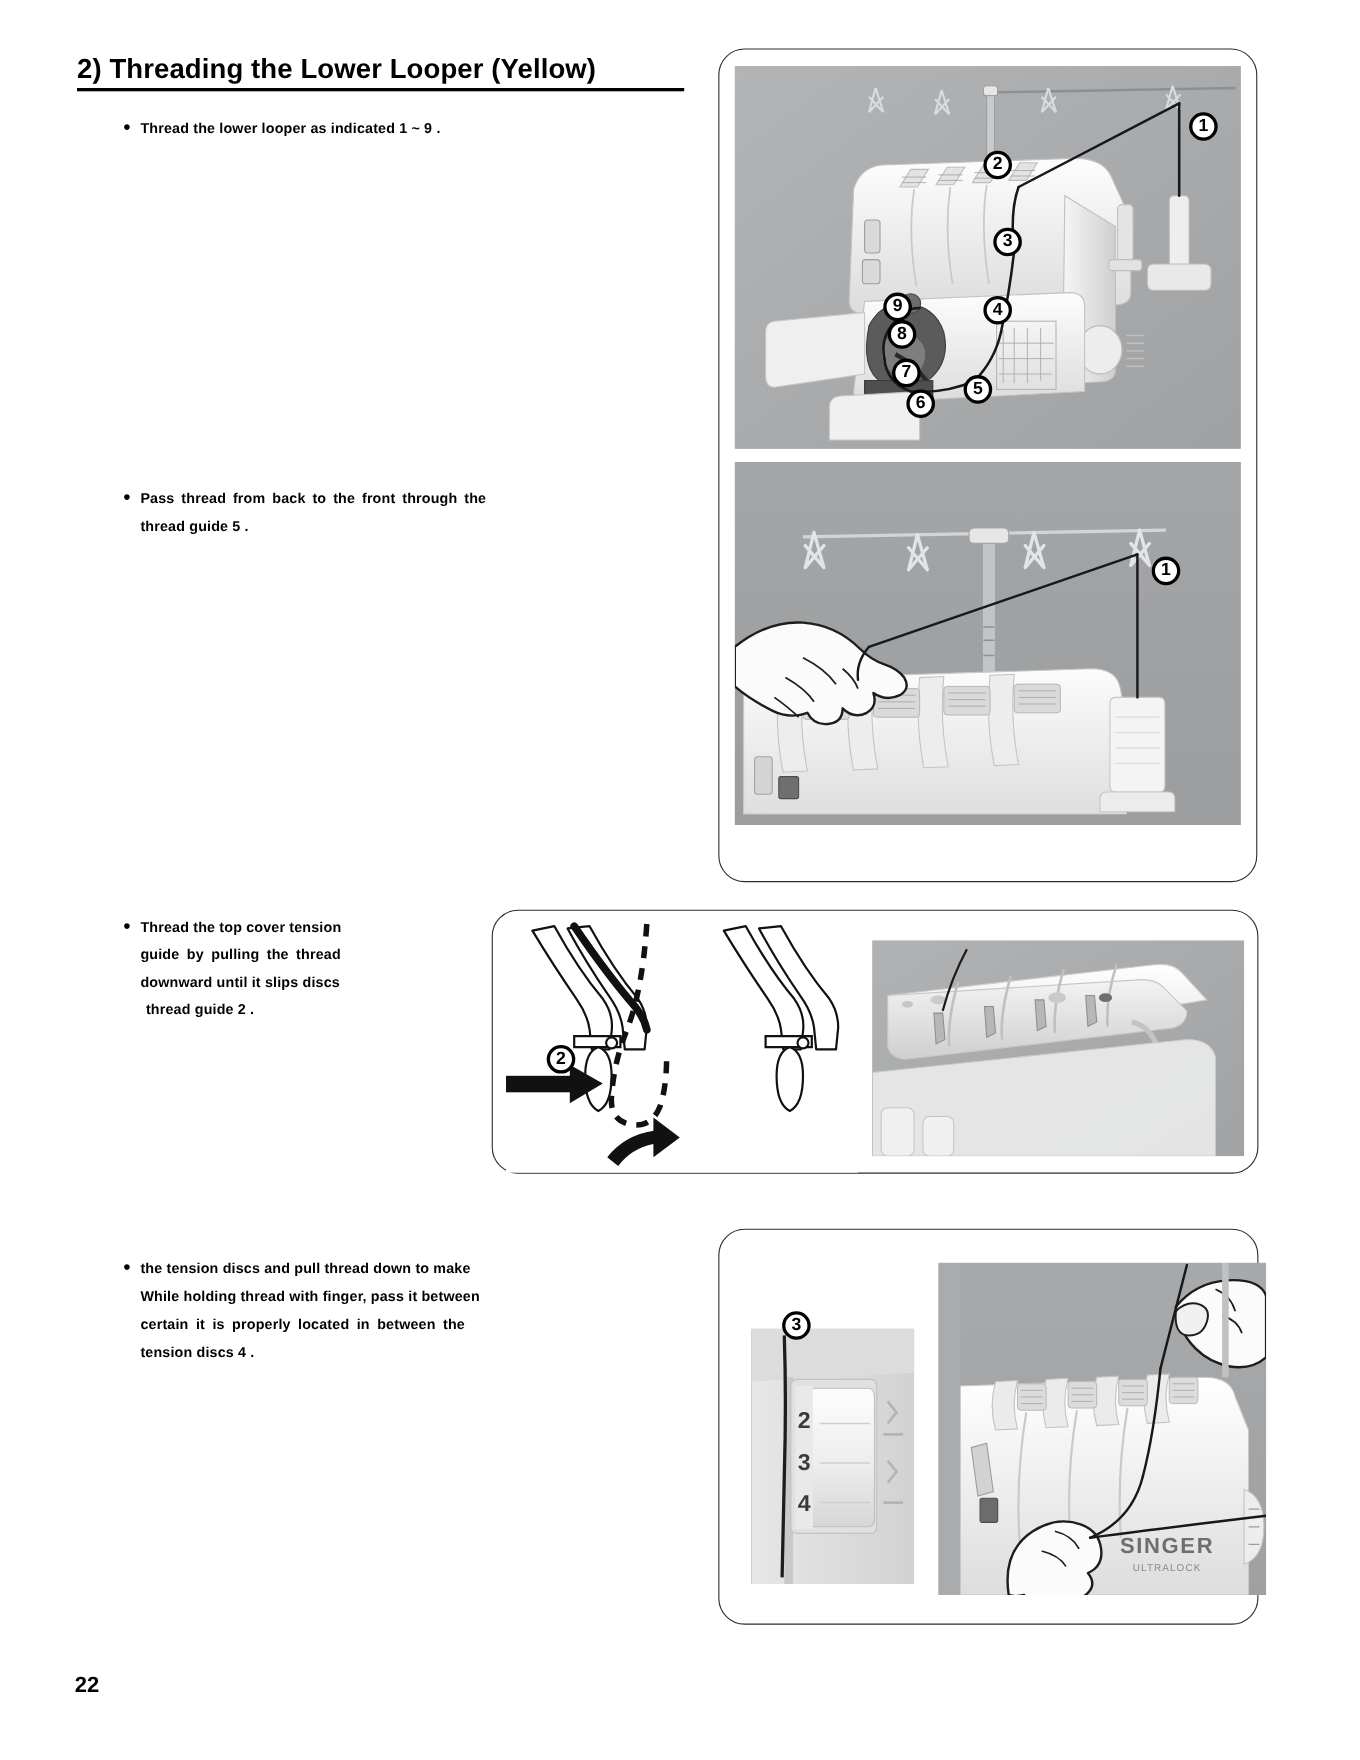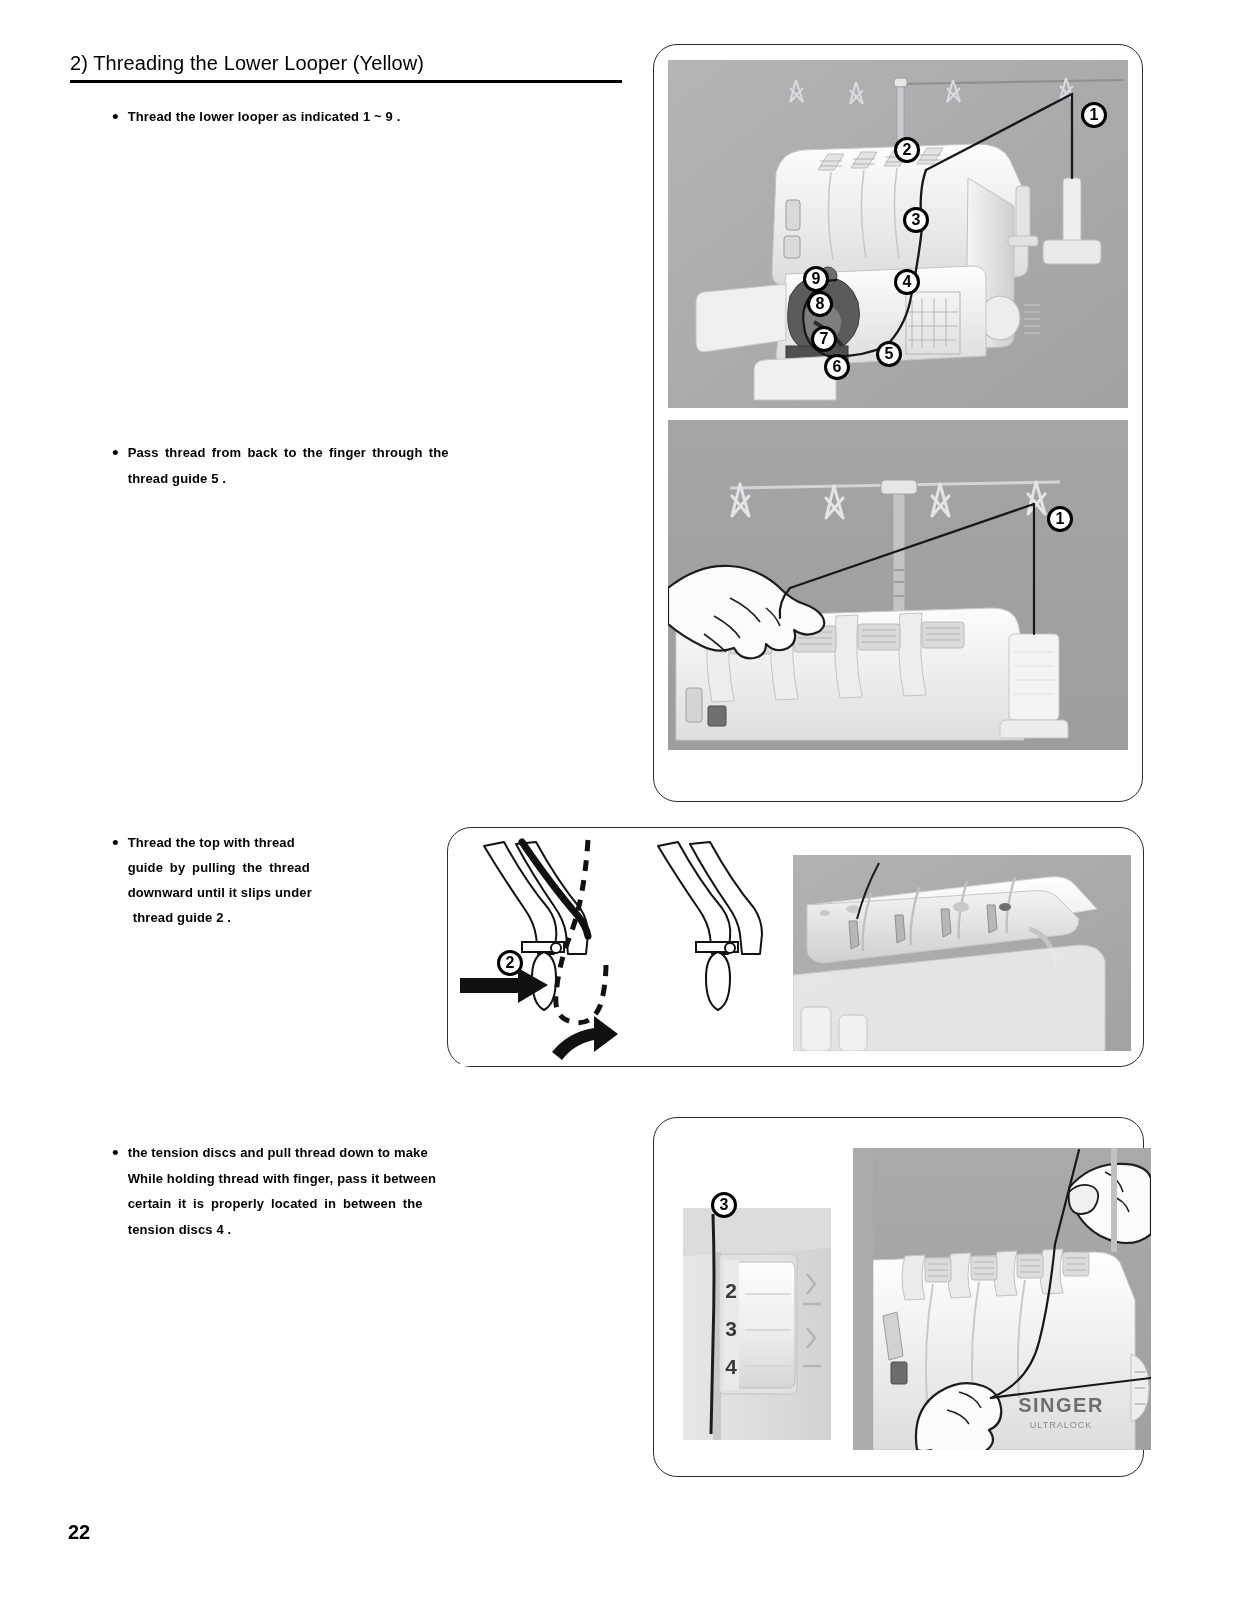--- a/index.html
+++ b/index.html
@@ -17,22 +17,22 @@
   }
 
   
   #section-title {
     position: absolute;
     left: 70px;
     top: 48px;
     width: 552px;
   }
   #section-title .title-text {
-    font-size: 20px;
-    font-weight: normal;
+    font-size: 25px;
+    font-weight: bold;
     letter-spacing: 0.1px;
     line-height: 30px;
     white-space: nowrap;
   }
   #section-title .title-rule {
     margin-top: 2px;
     border-bottom: 3.5px solid #000;
     width: 100%;
   }
 
@@ -131,31 +131,31 @@
 <div class="bullet-block" id="bullet-1">
   <span class="bullet-dot">•</span>
   <span class="bullet-text">
     <span class="ln">Thread the lower looper as indicated  1  ~  9 .</span>
   </span>
 </div>
 
 <div class="bullet-block" id="bullet-2">
   <span class="bullet-dot">•</span>
   <span class="bullet-text">
-    <span class="ln">Pass thread from back to the finger through the</span>
+    <span class="ln">Pass thread from back to the front through the</span>
     <span class="ln">thread guide  5 .</span>
   </span>
 </div>
 
 <div class="bullet-block" id="bullet-3">
   <span class="bullet-dot">•</span>
   <span class="bullet-text">
-    <span class="ln">Thread the top with thread</span>
+    <span class="ln">Thread the top cover tension</span>
     <span class="ln">guide by pulling the thread</span>
-    <span class="ln">downward until it slips under</span>
+    <span class="ln">downward until it slips discs</span>
     <span class="ln">thread guide  2 .</span>
   </span>
 </div>
 
 <div class="bullet-block" id="bullet-4">
   <span class="bullet-dot">•</span>
   <span class="bullet-text">
     <span class="ln">the tension discs and pull thread down to make</span>
     <span class="ln">While holding thread with finger, pass it between</span>
     <span class="ln">certain it is properly located in between the</span>

